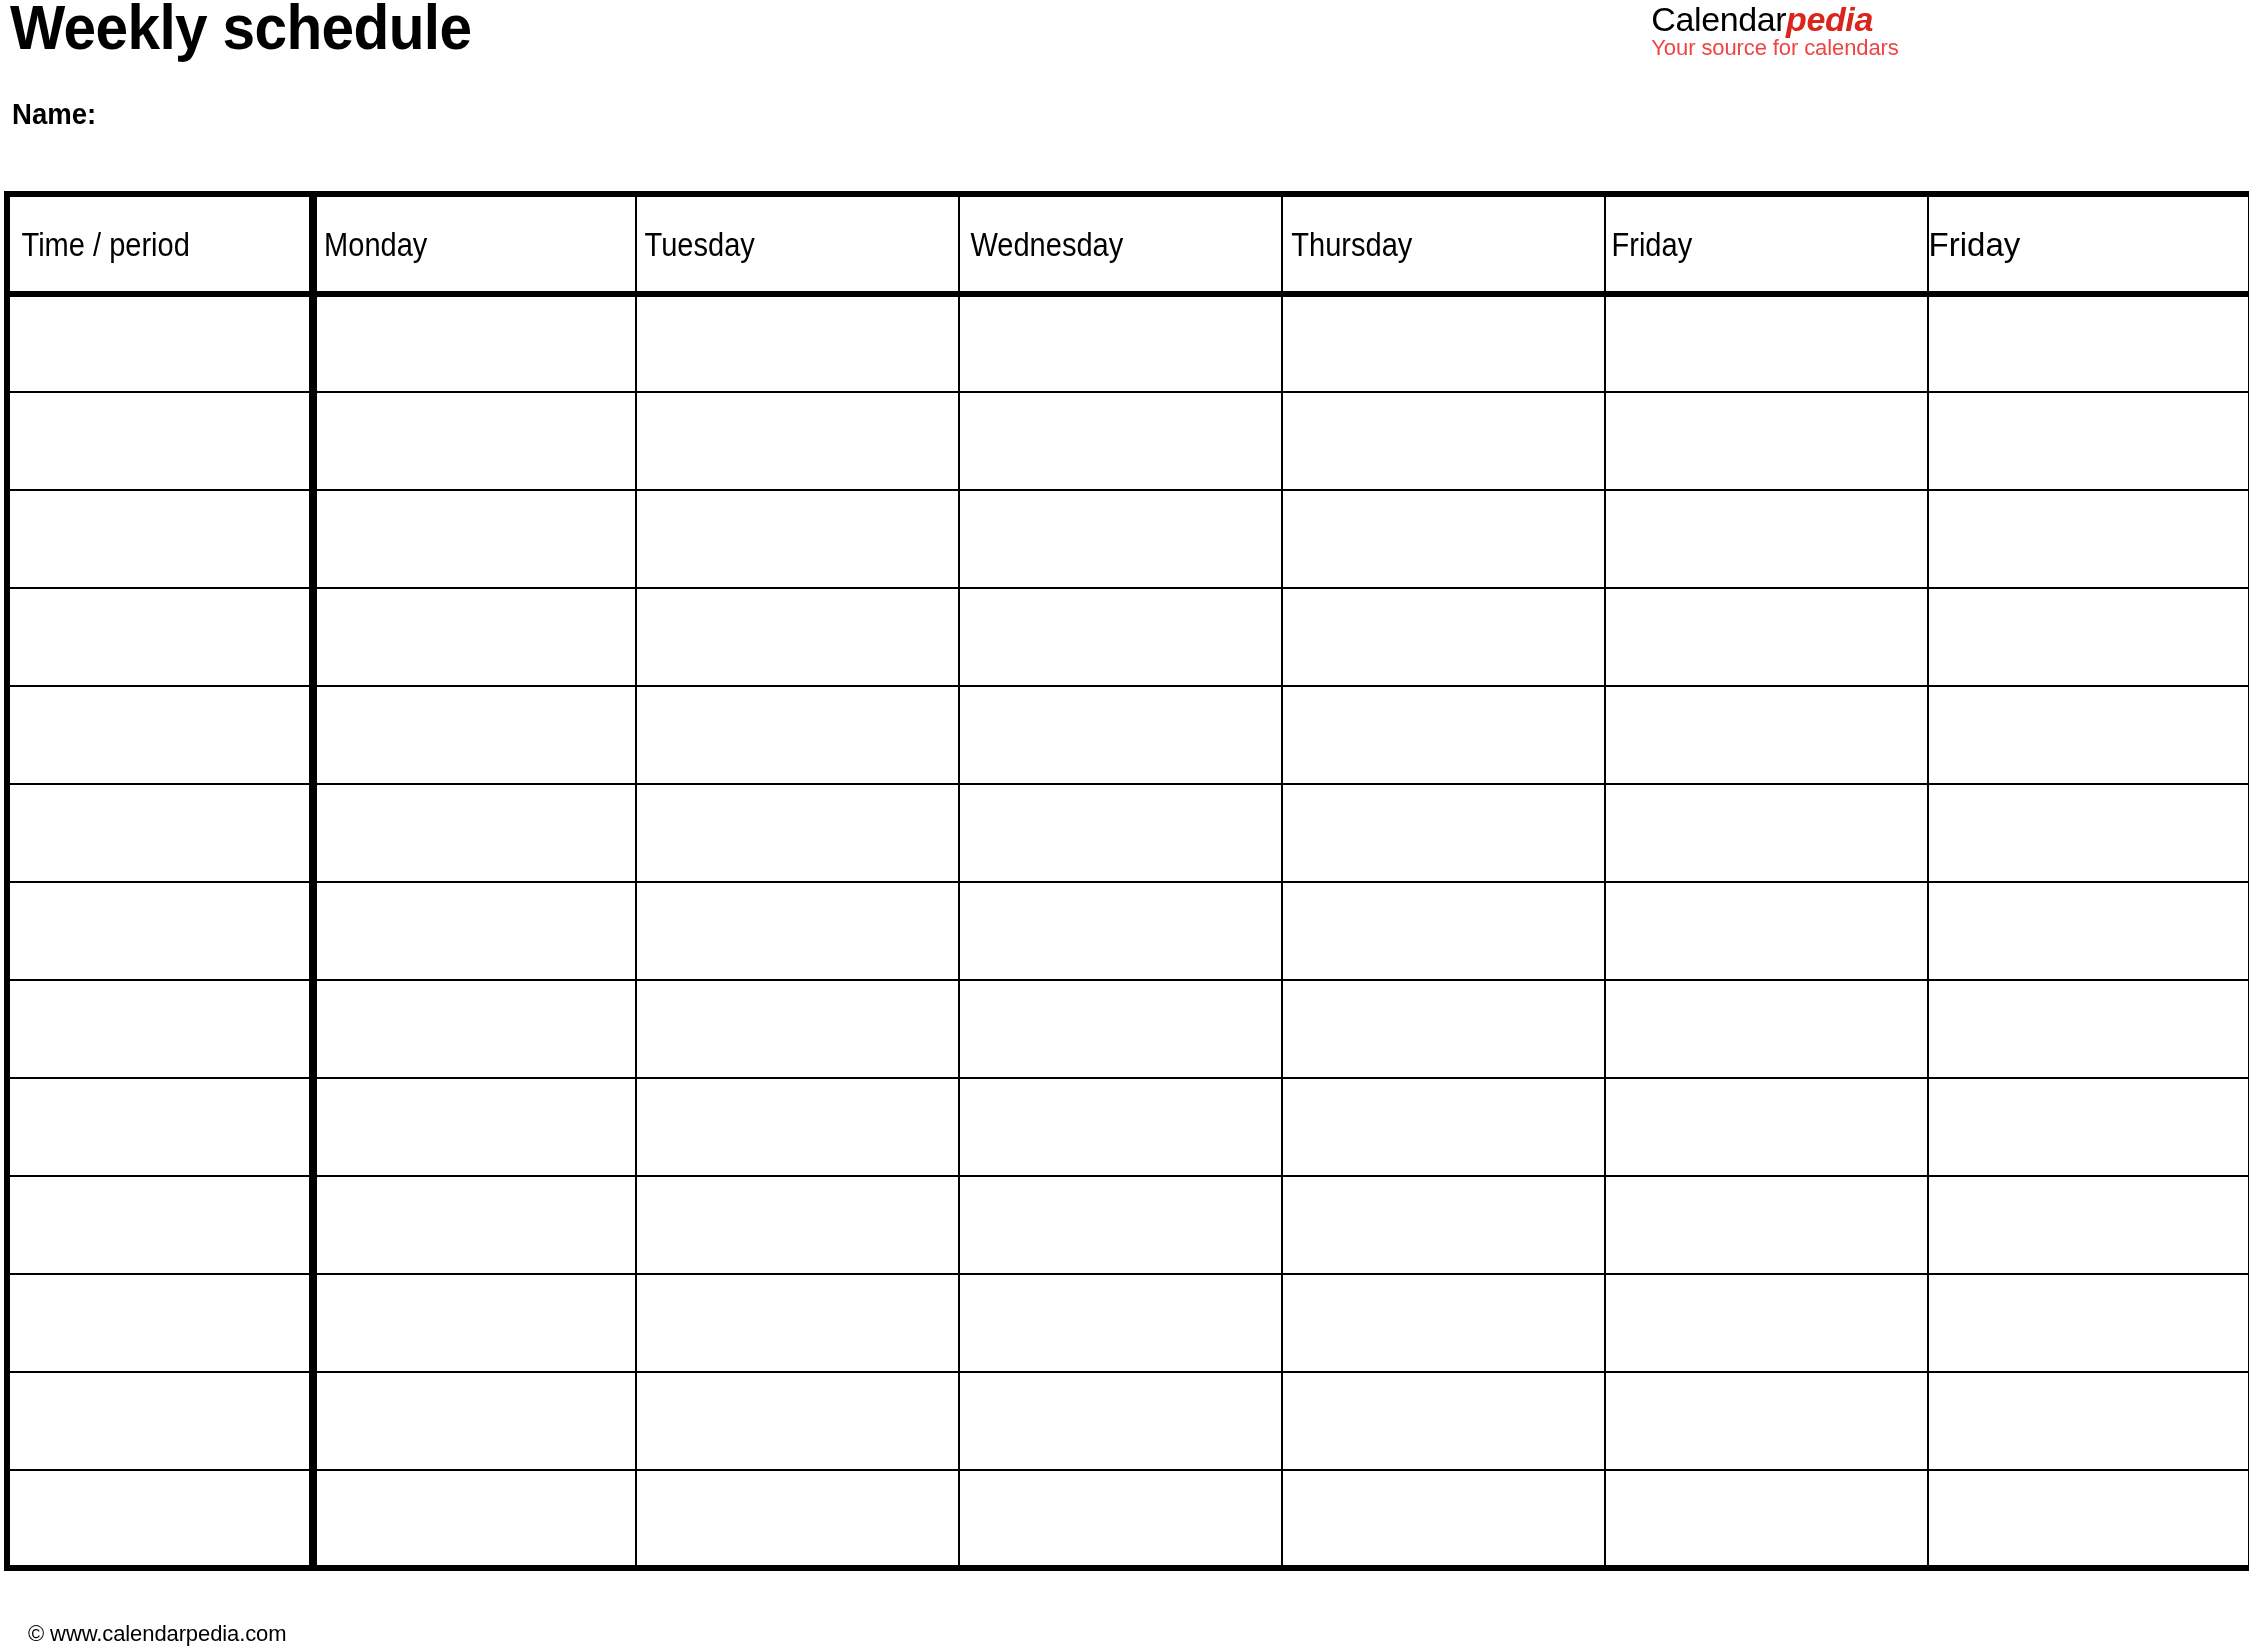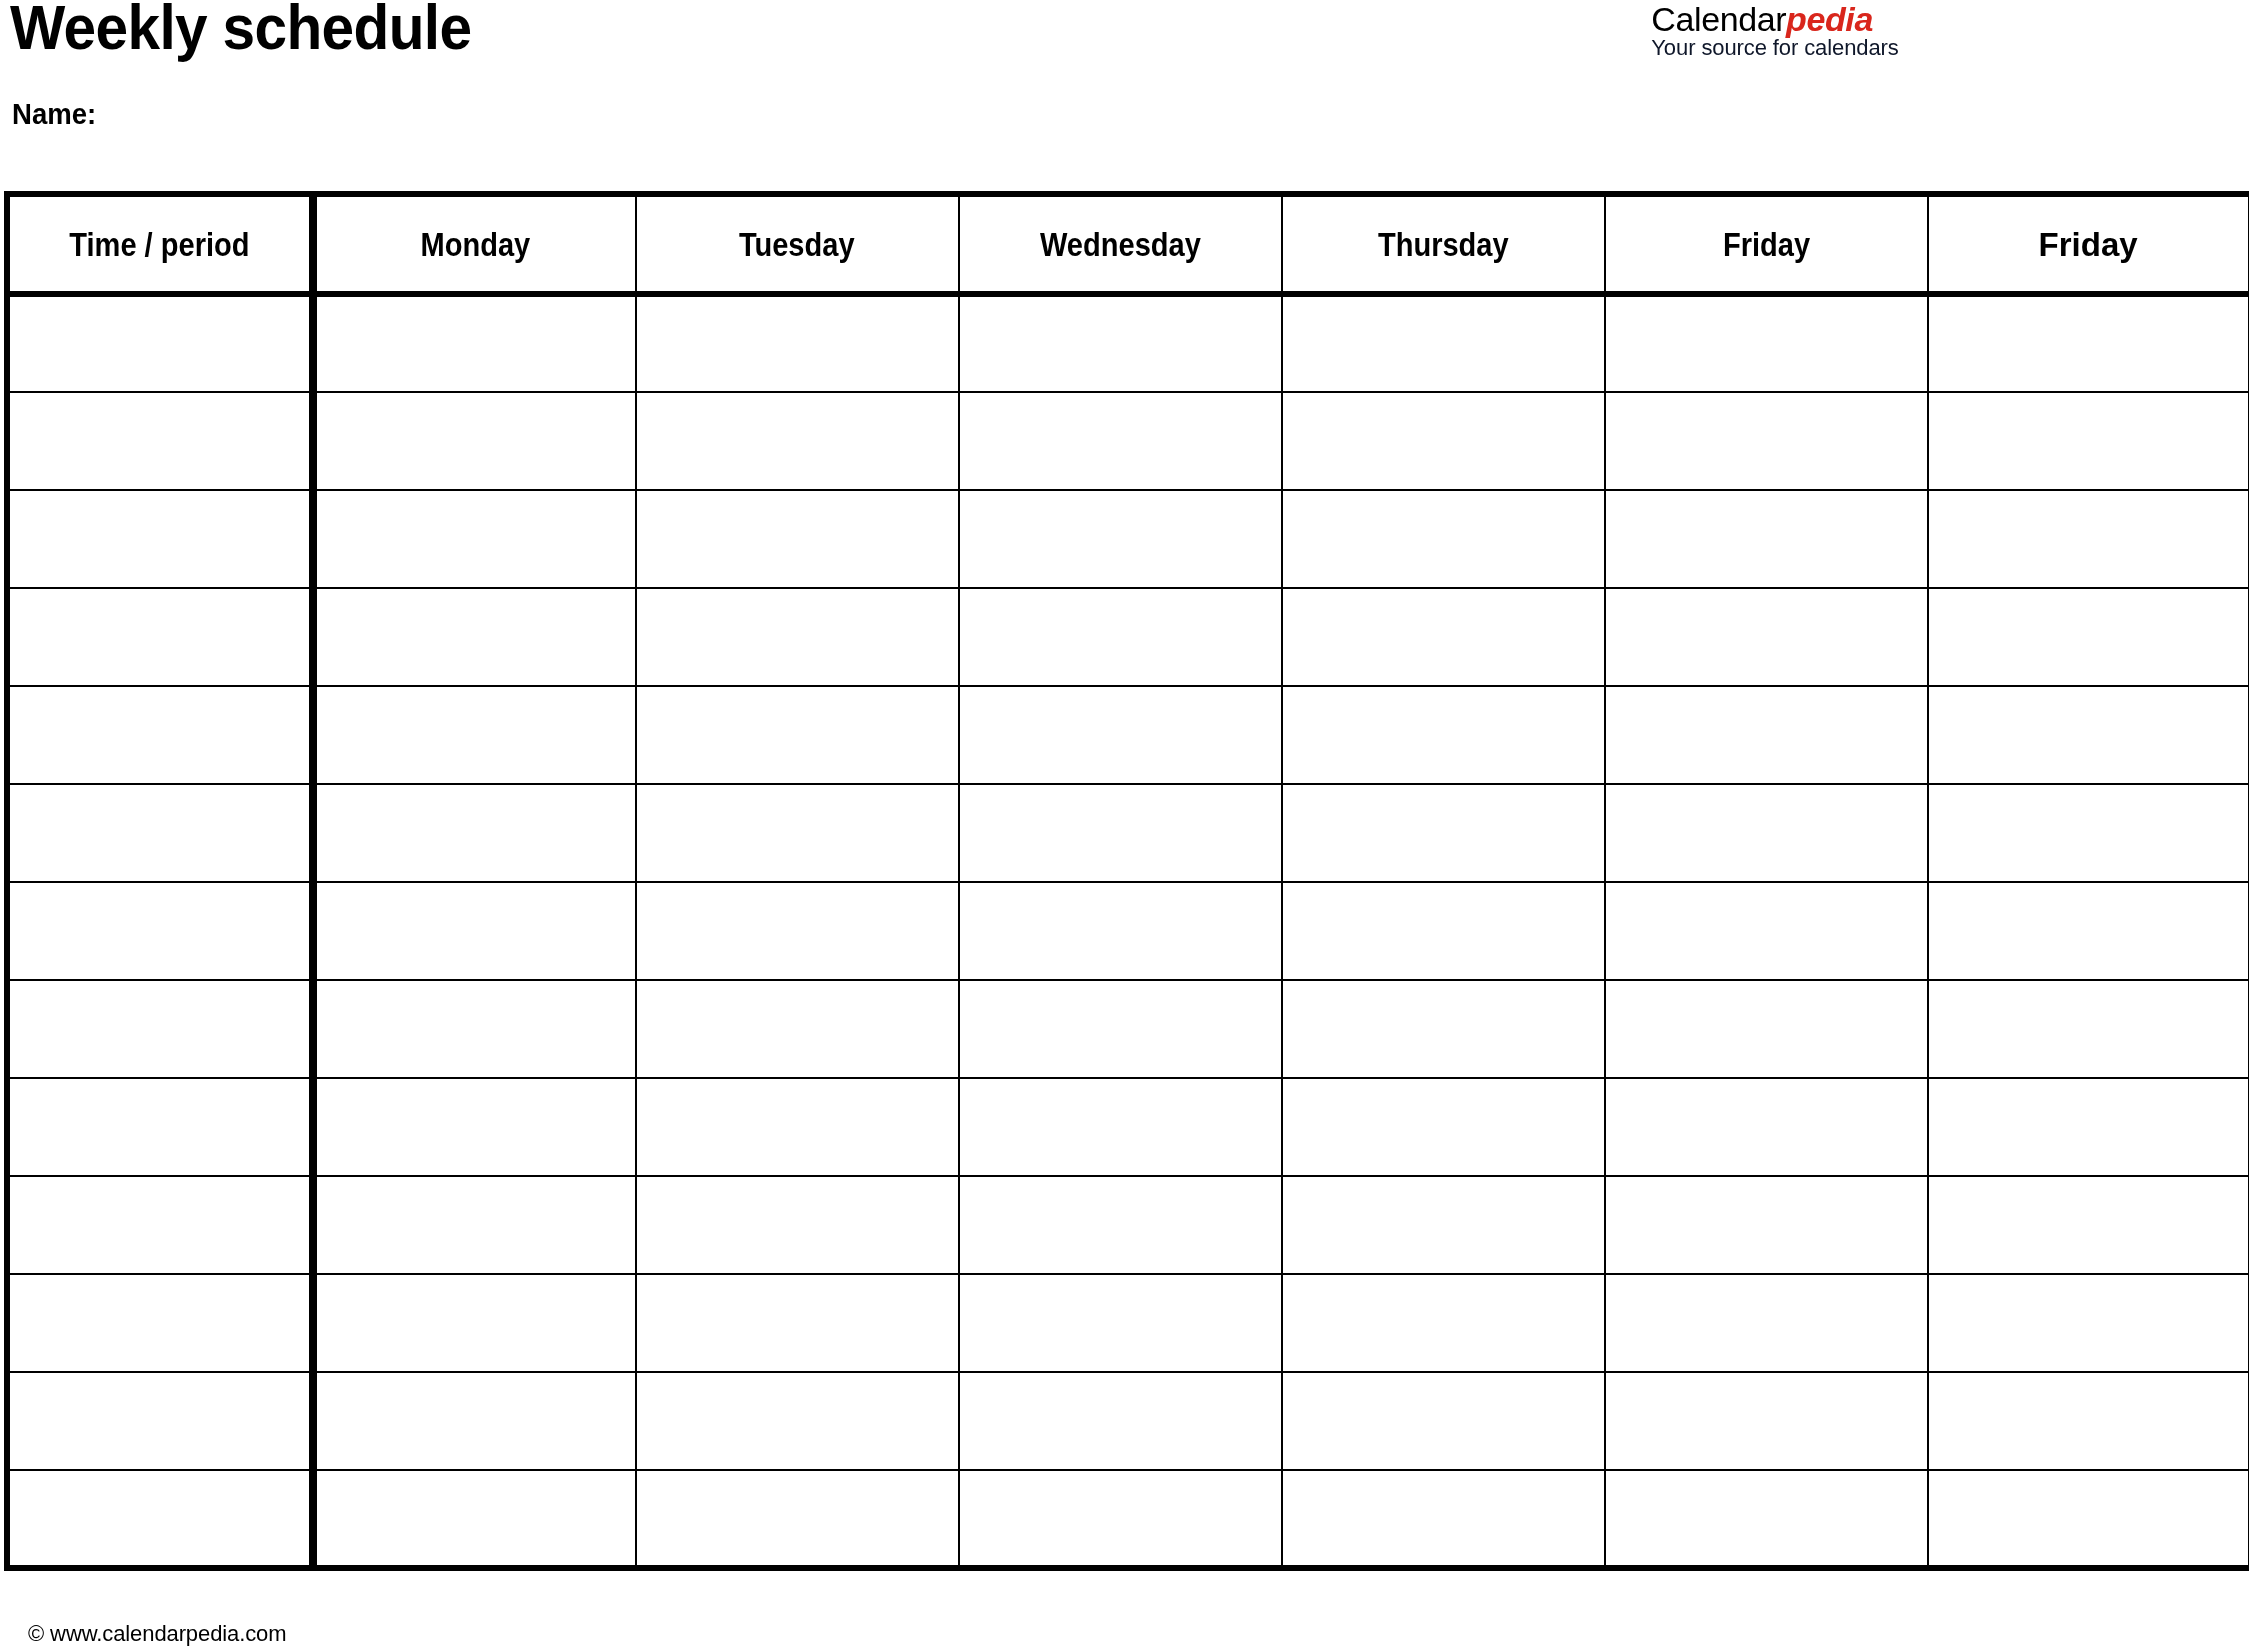--- a/index.html
+++ b/index.html
@@ -61,21 +61,21 @@
   }
   #brand-wordmark .brand-b { font-weight:normal; }
   #brand-wordmark .brand-r {
     color:#D9261C;
     font-weight:bold;
     font-style:italic;
   }
   #brand-tagline {
     margin-top:1.5px;
     font-size:22px;
-    color:#0f172a;
+    color:#ef4444;
     white-space:nowrap;
     letter-spacing:-0.1px;
   }
 
   
   #schedule-table {
     position:absolute;
     left:3.6px; top:191px;
     width:2243px;
     border-collapse:collapse;
@@ -101,23 +101,23 @@
   #schedule-table tr td:last-child  { border-right-width:6.5px; }
   #schedule-table thead th { border-top-width:6.5px; border-bottom-width:6.5px; }
   #schedule-table tbody tr:last-child td { border-bottom-width:6.5px; }
 
   
   #schedule-table .sep-right { border-right-width:8.7px; }
 
   #schedule-table thead th {
     height:100px;
     font-size:33px;
-    font-weight:bold;
-    color:#000000;
-    text-align:center;
+    font-weight:normal;
+    color:#000000;
+    text-align:left;
     vertical-align:middle;
     line-height:1.0;
     white-space:nowrap;
   }
   #schedule-table thead th .hdr-condensed {
     display:inline-block;
     transform:scaleX(0.88);
     transform-origin:center center;
   }
   #schedule-table tbody td { height:98px; }

